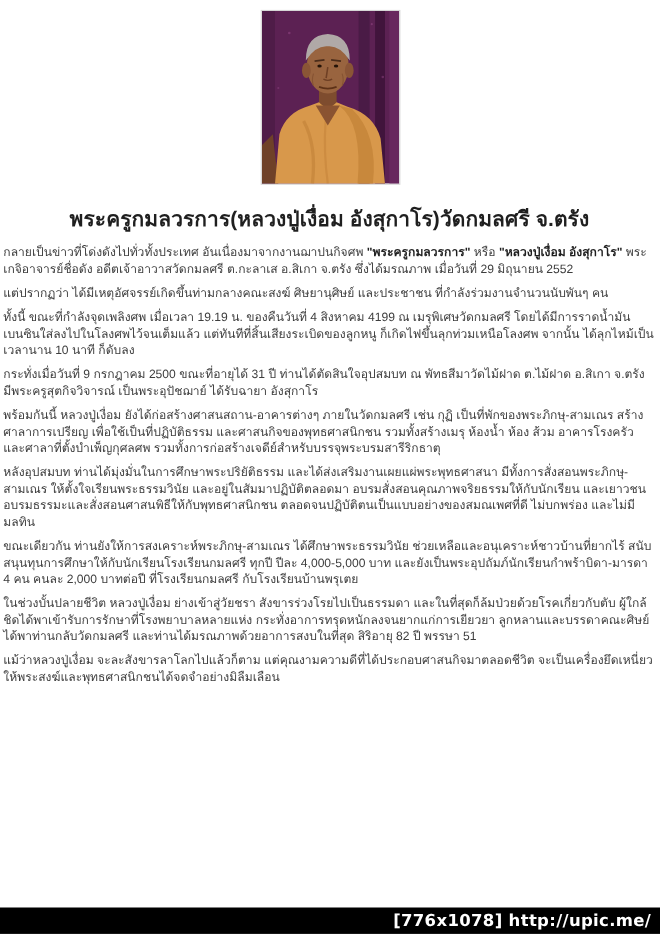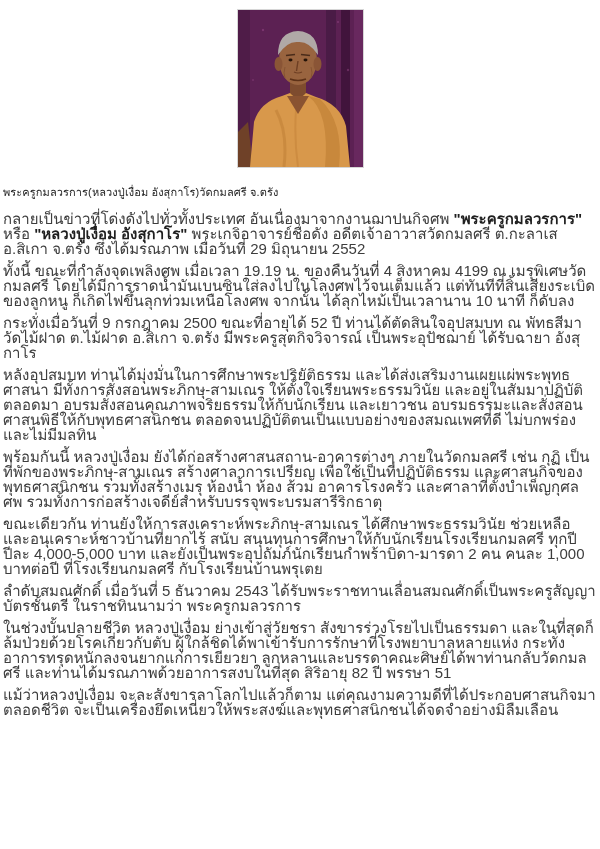--- a/index.html
+++ b/index.html
@@ -19,29 +19,30 @@
     justify-content: center;
     padding-top: 9px;
   }
   .photo-frame {
     width: 125px; height: 157px;
     border: 1px solid #d6d6d6;
     overflow: hidden;
   }
   .photo-frame svg { display: block; }
   h1.article-title {
-    font-size: 11px;
-    font-weight: normal;
+    font-size: 19px;
+    font-weight: bold;
     color: #1f1f1f;
     margin: 15px 0 10px 0;
     padding: 0 4px 0 3px;
     letter-spacing: 0.1px;
+    text-align: center;
   }
   .article p {
-    font-size: 15px;
+    font-size: 11px;
     line-height: 15px;
     color: #3d3d3d;
     margin: 0 0 7px 0;
     padding: 0 4px 0 3px;
     text-align: left;
   }
   .article p strong { color: #1f1f1f; }
   .watermark-bar {
     position: absolute;
     left: 0; bottom: 0;
@@ -106,24 +107,27 @@
         <path d="M73,57 Q75,63 73,68" stroke="#7e4c2e" stroke-width="1" fill="none" opacity="0.7"></path>
       </svg>
     </div>
   </div>
 
   <div class="article">
     <h1 class="article-title">พระครูกมลวรการ(หลวงปู่เงื่อม อังสุกาโร)วัดกมลศรี จ.ตรัง</h1>
 
     <p><span>กลายเป็นข่าวที่โด่งดังไปทั่วทั้งประเทศ อันเนื่องมาจากงานฌาปนกิจศพ </span><strong>"พระครูกมลวรการ"</strong><span> หรือ </span><strong>"หลวงปู่เงื่อม อังสุกาโร"</strong><span> พระเกจิอาจารย์ชื่อดัง อดีตเจ้าอาวาสวัดกมลศรี ต.กะลาเส อ.สิเกา จ.ตรัง ซึ่งได้มรณภาพ เมื่อวันที่ 29 มิถุนายน 2552</span></p>
 
+    <p>แต่ปรากฏว่า ได้มีเหตุอัศจรรย์เกิดขึ้นท่ามกลางคณะสงฆ์ ศิษยานุศิษย์ และประชาชน ที่กำลังร่วมงานจำนวนนับพันๆ คน</p>
     <p>ทั้งนี้ ขณะที่กำลังจุดเพลิงศพ เมื่อเวลา 19.19 น. ของคืนวันที่ 4 สิงหาคม 4199 ณ เมรุพิเศษวัดกมลศรี โดยได้มีการราดน้ำมันเบนซินใส่ลงไปในโลงศพไว้จนเต็มแล้ว แต่ทันทีที่สิ้นเสียงระเบิดของลูกหนู ก็เกิดไฟขึ้นลุกท่วมเหนือโลงศพ จากนั้น ได้ลุกไหม้เป็นเวลานาน 10 นาที ก็ดับลง</p>
-    <p>กระทั่งเมื่อวันที่ 9 กรกฎาคม 2500 ขณะที่อายุได้ 52 ปี ท่านได้ตัดสินใจอุปสมบท ณ พัทธสีมาวัดไม้ฝาด ต.ไม้ฝาด อ.สิเกา จ.ตรัง มีพระครูสุตกิจวิจารณ์ เป็นพระอุปัชฌาย์ ได้รับฉายา อังสุกาโร</p>
+    <p>กระทั่งเมื่อวันที่ 9 กรกฎาคม 2500 ขณะที่อายุได้ 31 ปี ท่านได้ตัดสินใจอุปสมบท ณ พัทธสีมาวัดไม้ฝาด ต.ไม้ฝาด อ.สิเกา จ.ตรัง มีพระครูสุตกิจวิจารณ์ เป็นพระอุปัชฌาย์ ได้รับฉายา อังสุกาโร</p>
+    <p>พร้อมกันนี้ หลวงปู่เงื่อม ยังได้ก่อสร้างศาสนสถาน-อาคารต่างๆ ภายในวัดกมลศรี เช่น กุฏิ เป็นที่พักของพระภิกษุ-สามเณร สร้างศาลาการเปรียญ เพื่อใช้เป็นที่ปฏิบัติธรรม และศาสนกิจของพุทธศาสนิกชน รวมทั้งสร้างเมรุ ห้องน้ำ ห้อง ส้วม อาคารโรงครัว และศาลาที่ตั้งบำเพ็ญกุศลศพ รวมทั้งการก่อสร้างเจดีย์สำหรับบรรจุพระบรมสารีริกธาตุ</p>
     <p>หลังอุปสมบท ท่านได้มุ่งมั่นในการศึกษาพระปริยัติธรรม และได้ส่งเสริมงานเผยแผ่พระพุทธศาสนา มีทั้งการสั่งสอนพระภิกษุ-สามเณร ให้ตั้งใจเรียนพระธรรมวินัย และอยู่ในสัมมาปฏิบัติตลอดมา อบรมสั่งสอนคุณภาพจริยธรรมให้กับนักเรียน และเยาวชน อบรมธรรมะและสั่งสอนศาสนพิธีให้กับพุทธศาสนิกชน ตลอดจนปฏิบัติตนเป็นแบบอย่างของสมณเพศที่ดี ไม่บกพร่อง และไม่มีมลทิน</p>
-    <p>พร้อมกันนี้ หลวงปู่เงื่อม ยังได้ก่อสร้างศาสนสถาน-อาคารต่างๆ ภายในวัดกมลศรี เช่น กุฏิ เป็นที่พักของพระภิกษุ-สามเณร สร้างศาลาการเปรียญ เพื่อใช้เป็นที่ปฏิบัติธรรม และศาสนกิจของพุทธศาสนิกชน รวมทั้งสร้างเมรุ ห้องน้ำ ห้อง ส้วม อาคารโรงครัว และศาลาที่ตั้งบำเพ็ญกุศลศพ รวมทั้งการก่อสร้างเจดีย์สำหรับบรรจุพระบรมสารีริกธาตุ</p>
-    <p>ขณะเดียวกัน ท่านยังให้การสงเคราะห์พระภิกษุ-สามเณร ได้ศึกษาพระธรรมวินัย ช่วยเหลือและอนุเคราะห์ชาวบ้านที่ยากไร้ สนับ สนุนทุนการศึกษาให้กับนักเรียนโรงเรียนกมลศรี ทุกปี ปีละ 4,000-5,000 บาท และยังเป็นพระอุปถัมภ์นักเรียนกำพร้าบิดา-มารดา 2 คน คนละ 1,000 บาทต่อปี ที่โรงเรียนกมลศรี กับโรงเรียนบ้านพรุเตย</p>
-    <p>ลำดับสมณศักดิ์ เมื่อวันที่ 5 ธันวาคม 2543 ได้รับพระราชทานเลื่อนสมณศักดิ์เป็นพระครูสัญญาบัตรชั้นตรี ในราชทินนามว่า พระครูกมลวรการ</p>
+    <p>ขณะเดียวกัน ท่านยังให้การสงเคราะห์พระภิกษุ-สามเณร ได้ศึกษาพระธรรมวินัย ช่วยเหลือและอนุเคราะห์ชาวบ้านที่ยากไร้ สนับ สนุนทุนการศึกษาให้กับนักเรียนโรงเรียนกมลศรี ทุกปี ปีละ 4,000-5,000 บาท และยังเป็นพระอุปถัมภ์นักเรียนกำพร้าบิดา-มารดา 4 คน คนละ 2,000 บาทต่อปี ที่โรงเรียนกมลศรี กับโรงเรียนบ้านพรุเตย</p>
     <p>ในช่วงบั้นปลายชีวิต หลวงปู่เงื่อม ย่างเข้าสู่วัยชรา สังขารร่วงโรยไปเป็นธรรมดา และในที่สุดก็ล้มป่วยด้วยโรคเกี่ยวกับตับ ผู้ใกล้ชิดได้พาเข้ารับการรักษาที่โรงพยาบาลหลายแห่ง กระทั่งอาการทรุดหนักลงจนยากแก่การเยียวยา ลูกหลานและบรรดาคณะศิษย์ได้พาท่านกลับวัดกมลศรี และท่านได้มรณภาพด้วยอาการสงบในที่สุด สิริอายุ 82 ปี พรรษา 51</p>
     <p>แม้ว่าหลวงปู่เงื่อม จะละสังขารลาโลกไปแล้วก็ตาม แต่คุณงามความดีที่ได้ประกอบศาสนกิจมาตลอดชีวิต จะเป็นเครื่องยึดเหนี่ยวให้พระสงฆ์และพุทธศาสนิกชนได้จดจำอย่างมิลืมเลือน</p>
   </div>
 
+  <div class="watermark-bar">
+    <span>[776x1078] http://upic.me/</span>
+  </div>
 
 </div>
 
 </body></html>

